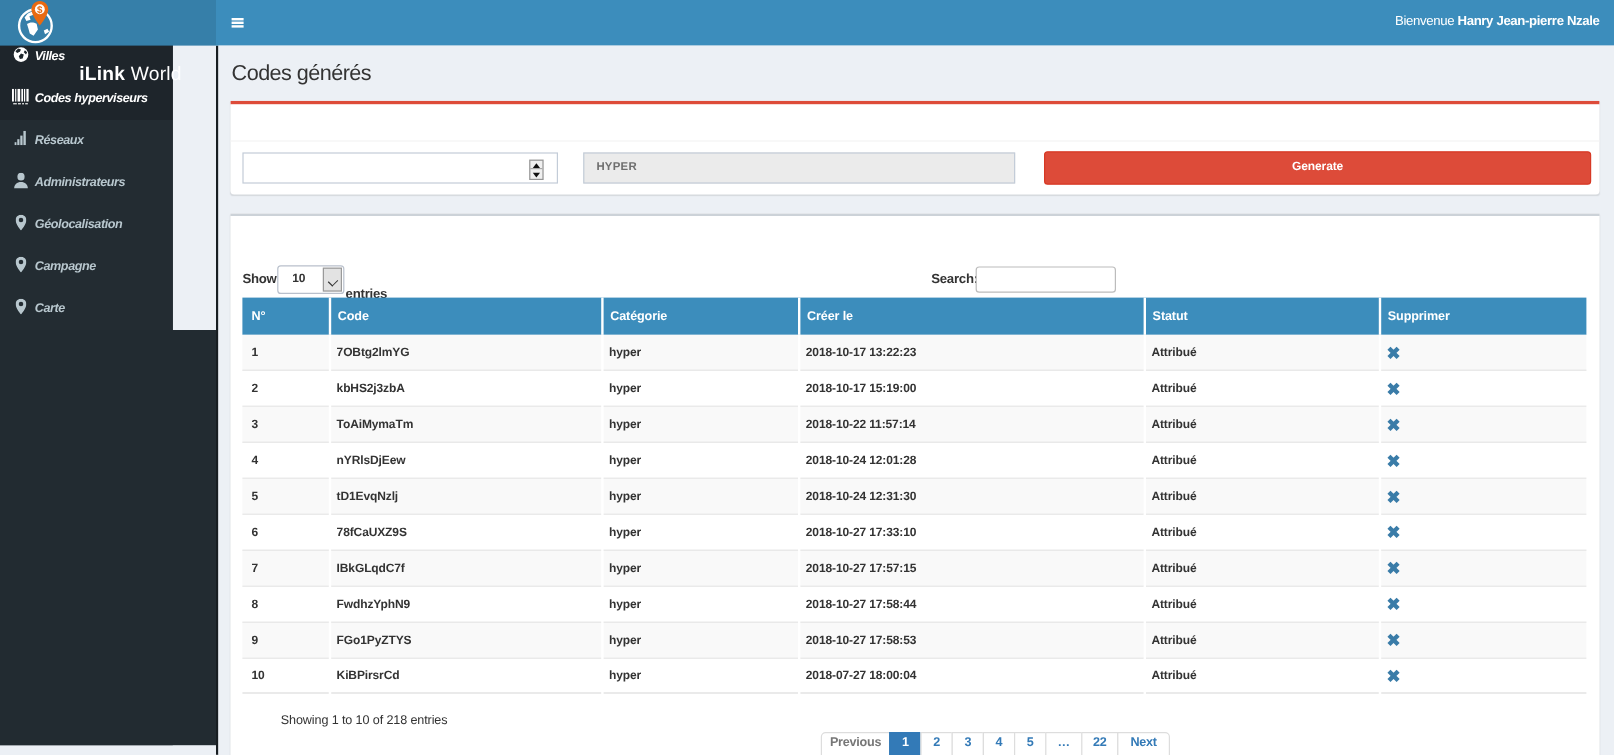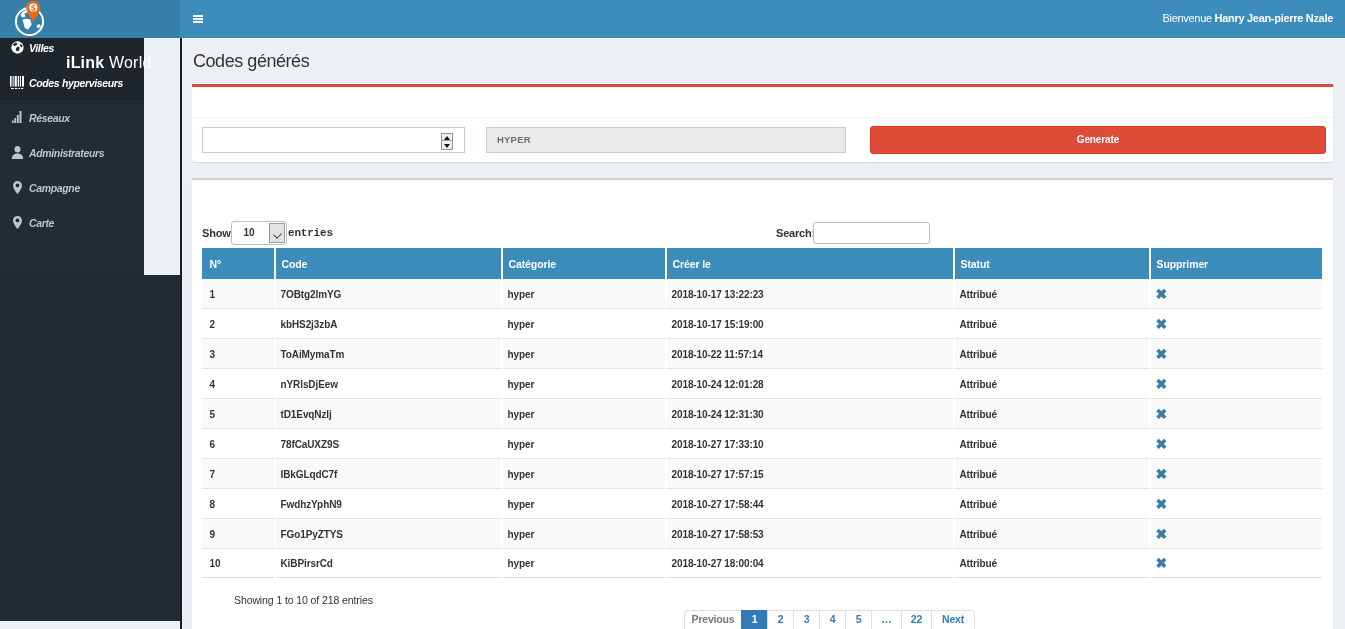--- a/index.html
+++ b/index.html
@@ -34,21 +34,21 @@
 .spin .dn:after{content:"";position:absolute;left:2px;top:1.5px;border-left:3px solid transparent;border-right:3px solid transparent;border-top:4px solid #111;}
 .inp2{position:absolute;left:294px;top:9px;width:360px;height:26px;background:#ebebeb;border:1px solid #c3ccd8;color:#6e6e6e;font-size:9.5px;font-weight:700;line-height:24px;padding-left:10px;letter-spacing:0.2px;}
 .genbtn{position:absolute;left:678px;top:8px;width:456px;height:28px;background:#dd4b39;border:1px solid #d73925;border-radius:3px;color:#fff;font-size:10px;font-weight:700;text-align:center;line-height:26px;letter-spacing:-0.1px;}
 .boxB{margin-top:16px;background:#fff;border-top:2px solid #ccd2d8;box-shadow:0 1px 1px rgba(0,0,0,0.1);height:700px;position:relative;}
 .showrow{position:absolute;left:10px;right:10px;top:41px;height:25px;}
 .showrow .lbl{font-size:11px;font-weight:700;color:#333;letter-spacing:-0.2px;line-height:24px;float:left;}
 .fsel{position:absolute;left:28.5px;top:0;width:56px;height:24px;border:1px solid #b9c0cc;border-radius:3px;background:#fff;}
 .fsel .num{position:absolute;left:0;top:0;width:35px;text-align:center;font-size:10px;font-weight:700;color:#333;line-height:22px;}
 .fsel .arr{position:absolute;right:1px;top:1px;bottom:1px;width:16px;background:#e3e3e3;border:1px solid #9a9a9a;}
 .fsel .arr:after{content:"";position:absolute;left:4px;top:7px;width:6px;height:6px;border-left:1.6px solid #333;border-bottom:1.6px solid #333;transform:rotate(-45deg) scaleY(0.75);transform-origin:center;}
-.entries{position:absolute;left:86px;top:0;float:none;font-family:Liberation Mono, monospace;}
+.entries{position:absolute;left:86px;top:12px;float:none;}
 .search{position:absolute;left:574px;top:0;float:none;}
 .sinput{position:absolute;left:611px;top:1px;width:117px;height:22px;border:1px solid #bcbcbc;border-radius:3px;background:#fff;}
 table.dt{position:absolute;left:9.5px;top:68px;width:1120.5px;border-collapse:collapse;table-layout:fixed;}
 table.dt th{background:#3c8dbc;color:#fff;font-size:10.5px;font-weight:700;text-align:left;height:31px;padding:0 0 0 6px;border-right:2px solid #fff;letter-spacing:-0.1px;}
 table.dt th:last-child{border-right:none;}
 table.dt td{font-size:10px;font-weight:700;color:#333;height:29.9px;padding:2px 0 0 5px;border-right:2px solid #fff;border-bottom:1px solid #e5e5e5;letter-spacing:-0.1px;}
 table.dt td:last-child{border-right:none;}
 table.dt td:first-child,table.dt th:first-child{padding-left:8px;}
 table.dt tr.odd td{background:#f9f9f9;}
 table.dt tr:last-child td{border-bottom:1px solid #ddd;}
@@ -91,20 +91,23 @@
             </g>
           </svg></span><span class="lb">Réseaux</span></li>
     <li><span class="ic"><svg width="13" height="13" viewBox="0 0 13 13" style="vertical-align:-2px">
             <g fill="#b8c7ce">
               <ellipse cx="6.5" cy="3.2" rx="3" ry="3.2"></ellipse>
               <path d="M0.8 13 C0.8 9.6 3.2 7.6 6.5 7.6 C9.8 7.6 12.2 9.6 12.2 13 Z"></path>
             </g>
           </svg></span><span class="lb">Administrateurs</span></li>
     <li><span class="ic"><svg width="9" height="13" viewBox="0 0 9 13" style="vertical-align:-2px">
             <path d="M4.5 0 C2 0 0 2 0 4.5 C0 7.9 4.5 13 4.5 13 C4.5 13 9 7.9 9 4.5 C9 2 7 0 4.5 0 Z M4.5 6.3 A1.9 1.9 0 1 1 4.5 2.5 A1.9 1.9 0 0 1 4.5 6.3 Z" fill="#b8c7ce"></path>
+          </svg></span><span class="lb">Géolocalisation</span></li>
+    <li><span class="ic"><svg width="9" height="13" viewBox="0 0 9 13" style="vertical-align:-2px">
+            <path d="M4.5 0 C2 0 0 2 0 4.5 C0 7.9 4.5 13 4.5 13 C4.5 13 9 7.9 9 4.5 C9 2 7 0 4.5 0 Z M4.5 6.3 A1.9 1.9 0 1 1 4.5 2.5 A1.9 1.9 0 0 1 4.5 6.3 Z" fill="#b8c7ce"></path>
           </svg></span><span class="lb">Campagne</span></li>
     <li><span class="ic"><svg width="9" height="13" viewBox="0 0 9 13" style="vertical-align:-2px">
             <path d="M4.5 0 C2 0 0 2 0 4.5 C0 7.9 4.5 13 4.5 13 C4.5 13 9 7.9 9 4.5 C9 2 7 0 4.5 0 Z M4.5 6.3 A1.9 1.9 0 1 1 4.5 2.5 A1.9 1.9 0 0 1 4.5 6.3 Z" fill="#b8c7ce"></path>
           </svg></span><span class="lb">Carte</span></li>
   </ul>
   <div class="sideunder"></div>
 </div>
 <div class="strip"></div>
 <div class="logo">
   <svg width="50" height="38" viewBox="0 0 50 38">
@@ -239,21 +242,21 @@
             <td>FGo1PyZTYS</td>
             <td>hyper</td>
             <td>2018-10-27 17:58:53</td>
             <td>Attribué</td>
             <td><span class="xdel">✖</span></td>
           </tr>
       <tr>
             <td>10</td>
             <td>KiBPirsrCd</td>
             <td>hyper</td>
-            <td>2018-10-27 18:00:04</td>
+            <td>2018-07-27 18:00:04</td>
             <td>Attribué</td>
             <td><span class="xdel">✖</span></td>
           </tr>
     </tbody>
       </table>
     <div class="info">Showing 1 to 10 of 218 entries</div>
     <div class="pagin">
       <a class="prev">Previous</a>
         <a class="act">1</a>
         <a>2</a>

